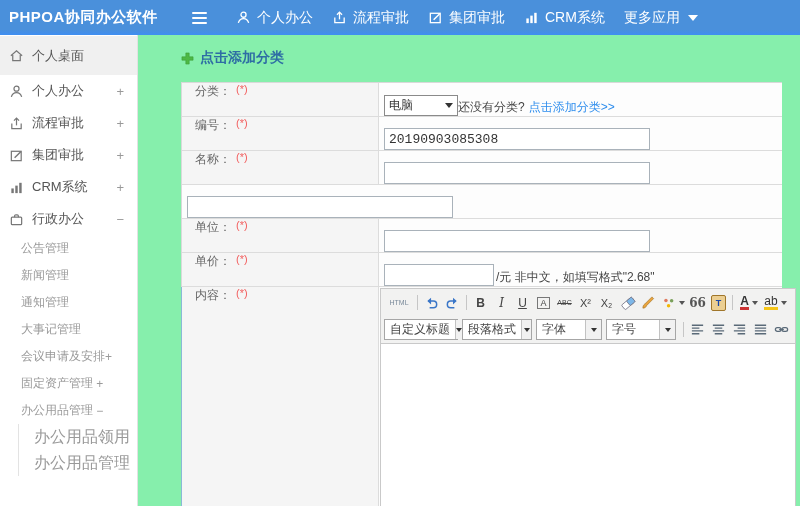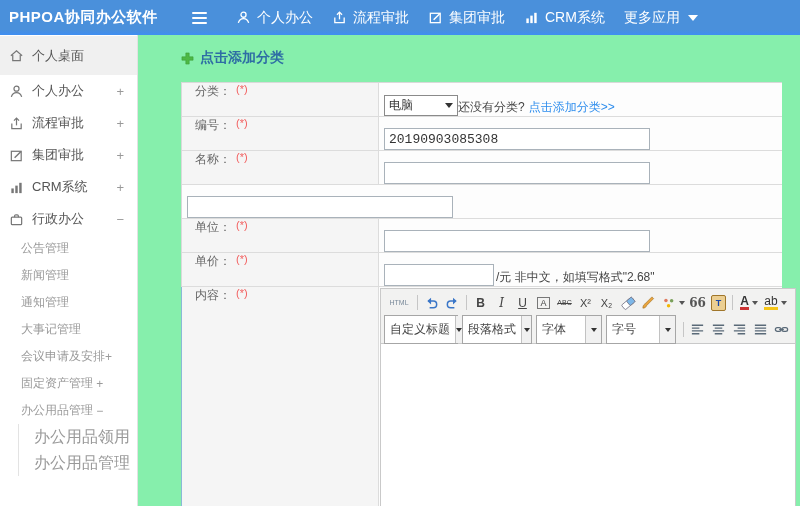--- a/index.html
+++ b/index.html
@@ -65,21 +65,21 @@
   .glyph-u{text-decoration:underline;font-size:12px;}
   .boxa{border:1px solid #777;font-size:9px;line-height:10px;padding:0 2px;}
   .strike{font-size:7px;text-decoration:line-through;letter-spacing:0;}
   .htmlsrc{font-size:7px;color:#7a8a9a;letter-spacing:0;}
   .quote66{font-family:"DejaVu Serif",serif;font-weight:bold;font-size:12px;color:#555;}
   .pasteT{width:13px;height:14px;border:1px solid #a0762a;background:#eccf92;display:flex;align-items:center;
           justify-content:center;font-size:9px;font-weight:bold;color:#1a47a8;border-radius:2px;}
   .fontA{font-size:12px;font-weight:bold;color:#333;border-bottom:3px solid #cc3333;line-height:12px;}
   .hilab{font-size:12px;color:#333;border-bottom:3px solid #f5c518;line-height:11px;}
   .mini-caret{width:0;height:0;border-left:3px solid transparent;border-right:3px solid transparent;border-top:4px solid #555;margin-left:3px;}
-  .tdrop{height:29px;box-sizing:border-box;border:1px solid #a6a6a6;background:#fff;display:flex;align-items:center;
+  .tdrop{height:21px;box-sizing:border-box;border:1px solid #a6a6a6;background:#fff;display:flex;align-items:center;
          justify-content:space-between;margin-right:4px;flex:none;cursor:pointer;}
   .tdrop .tlab{padding:0 5px;font-size:12px;color:#444;white-space:nowrap;}
   .tdrop .tcar{width:15px;align-self:stretch;border-left:1px solid #c2c2c2;background:#f1f1f1;
                display:flex;align-items:center;justify-content:center;}
   .editor-body{background:#fff;border-top:1px solid #c9c9c9;height:300px;}
 </style>
 </head>
 <body>
 
 <div class="app">

